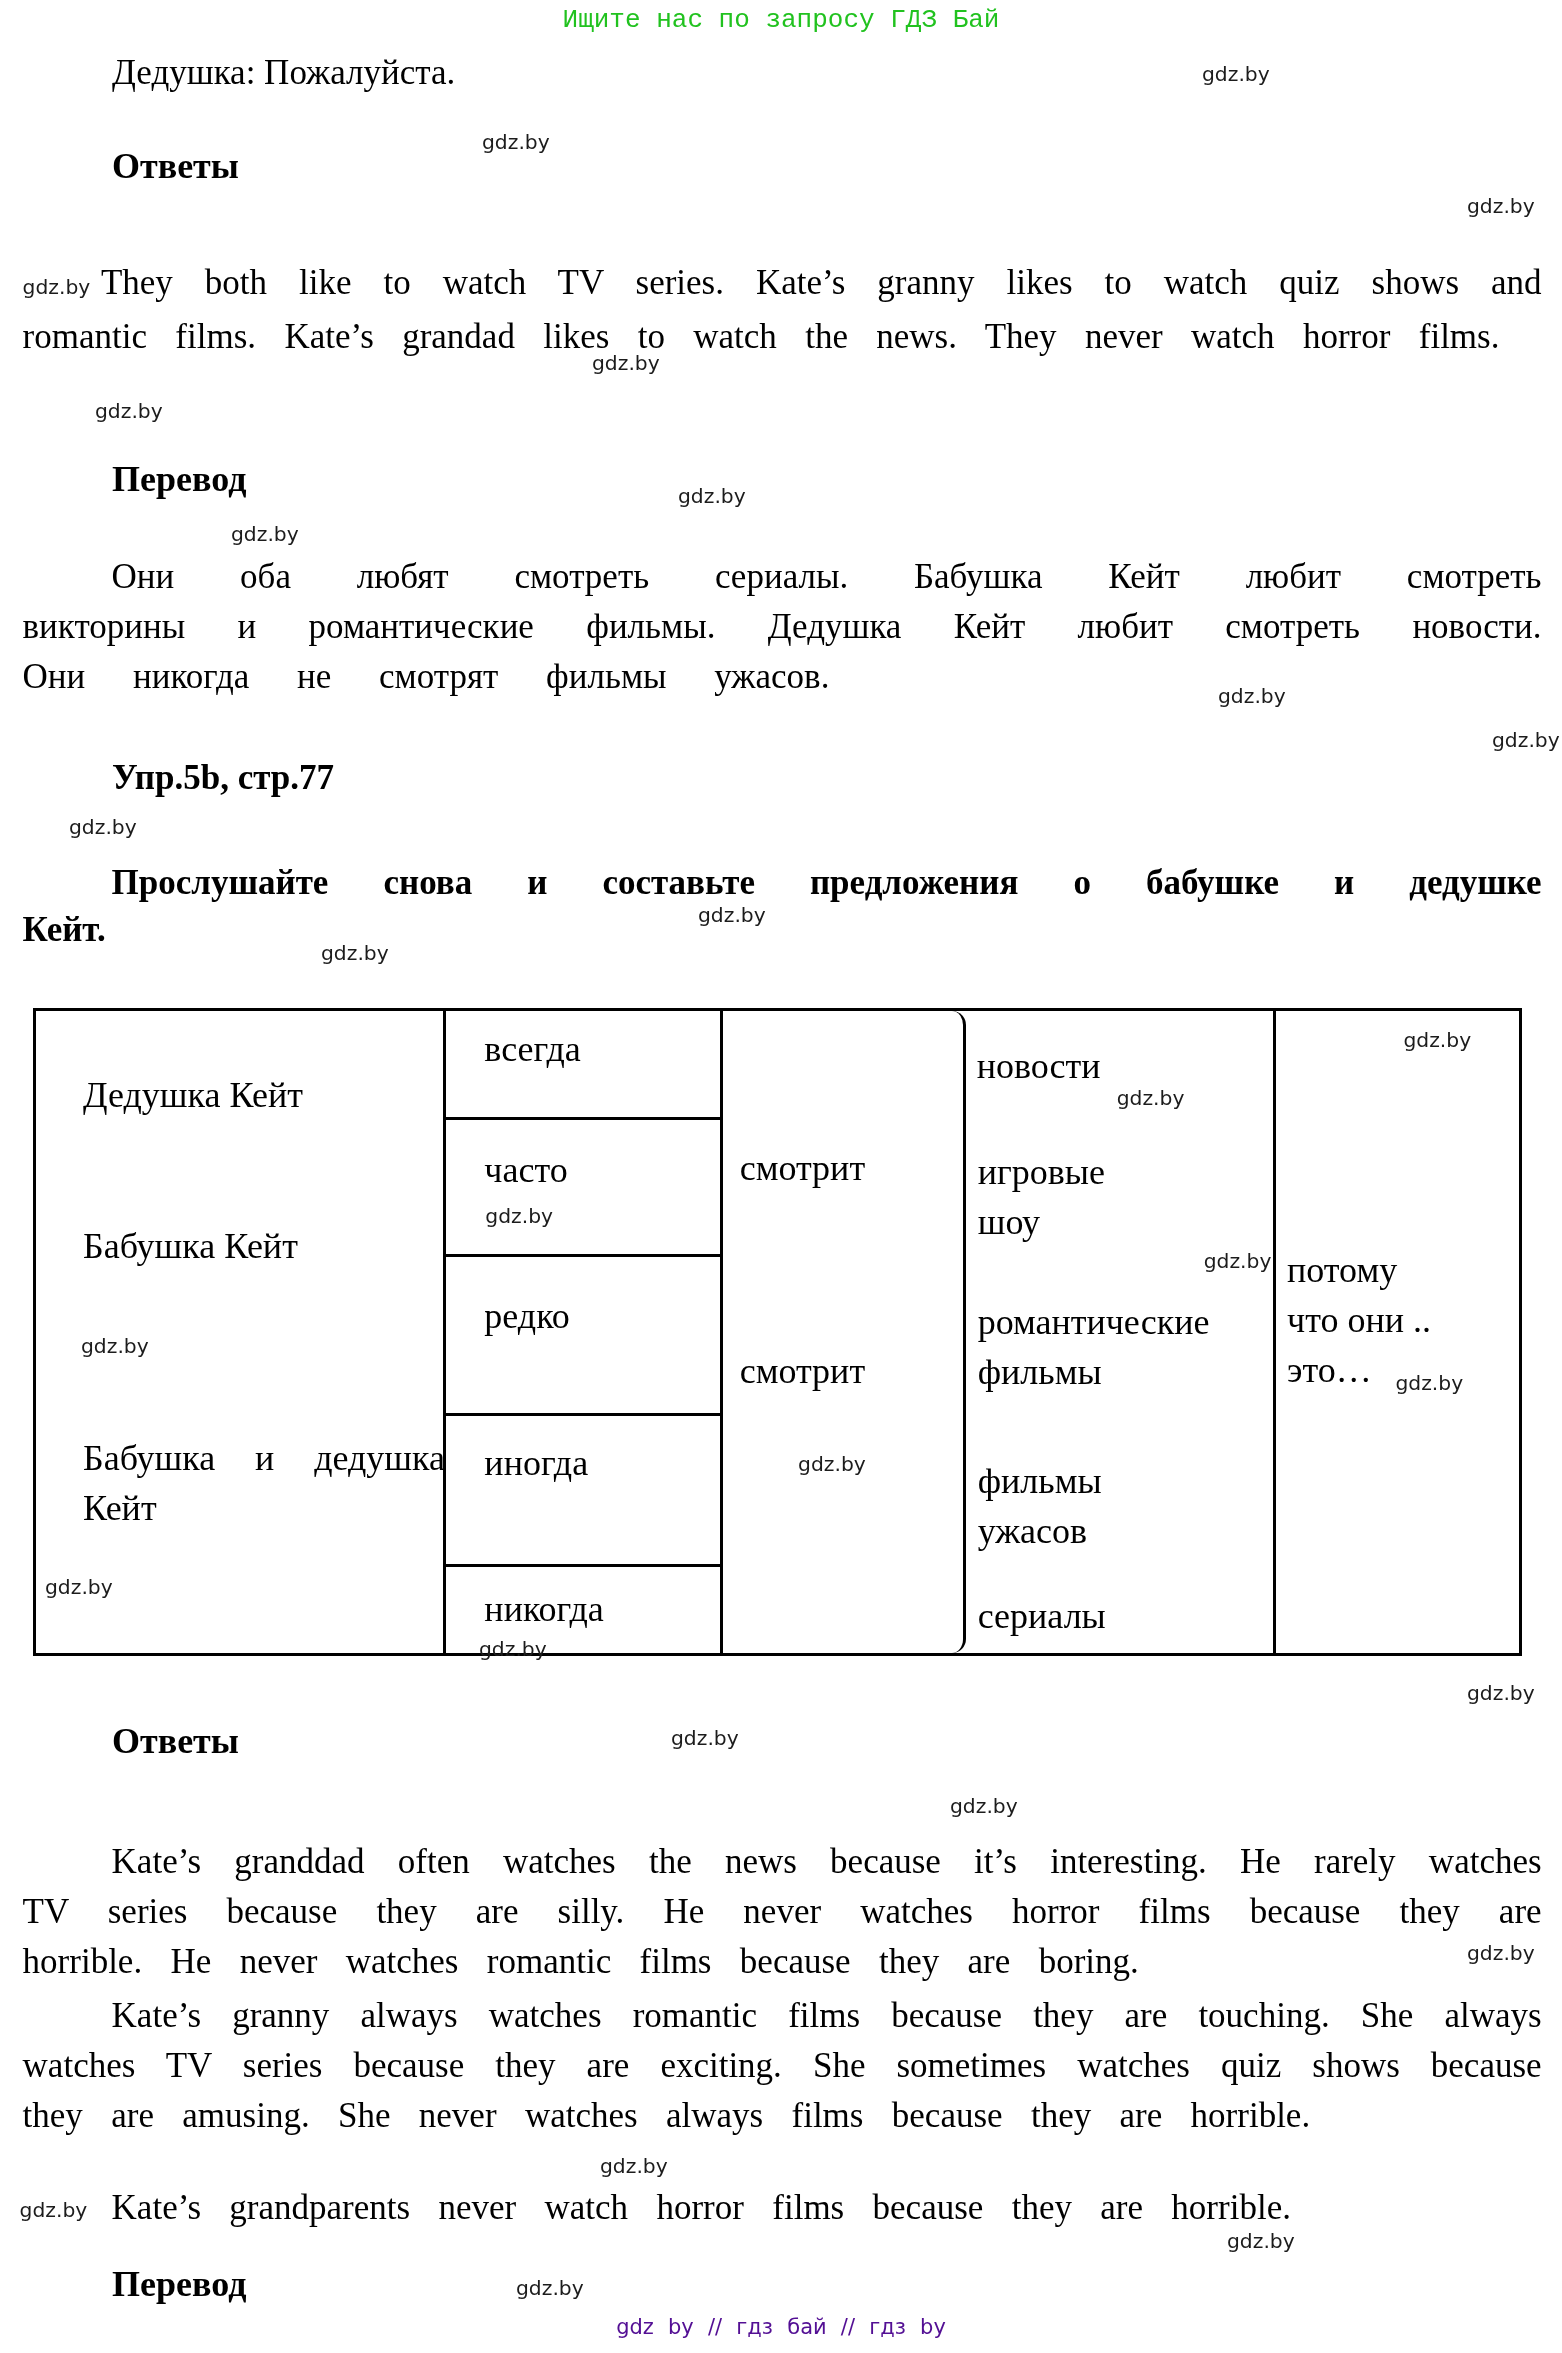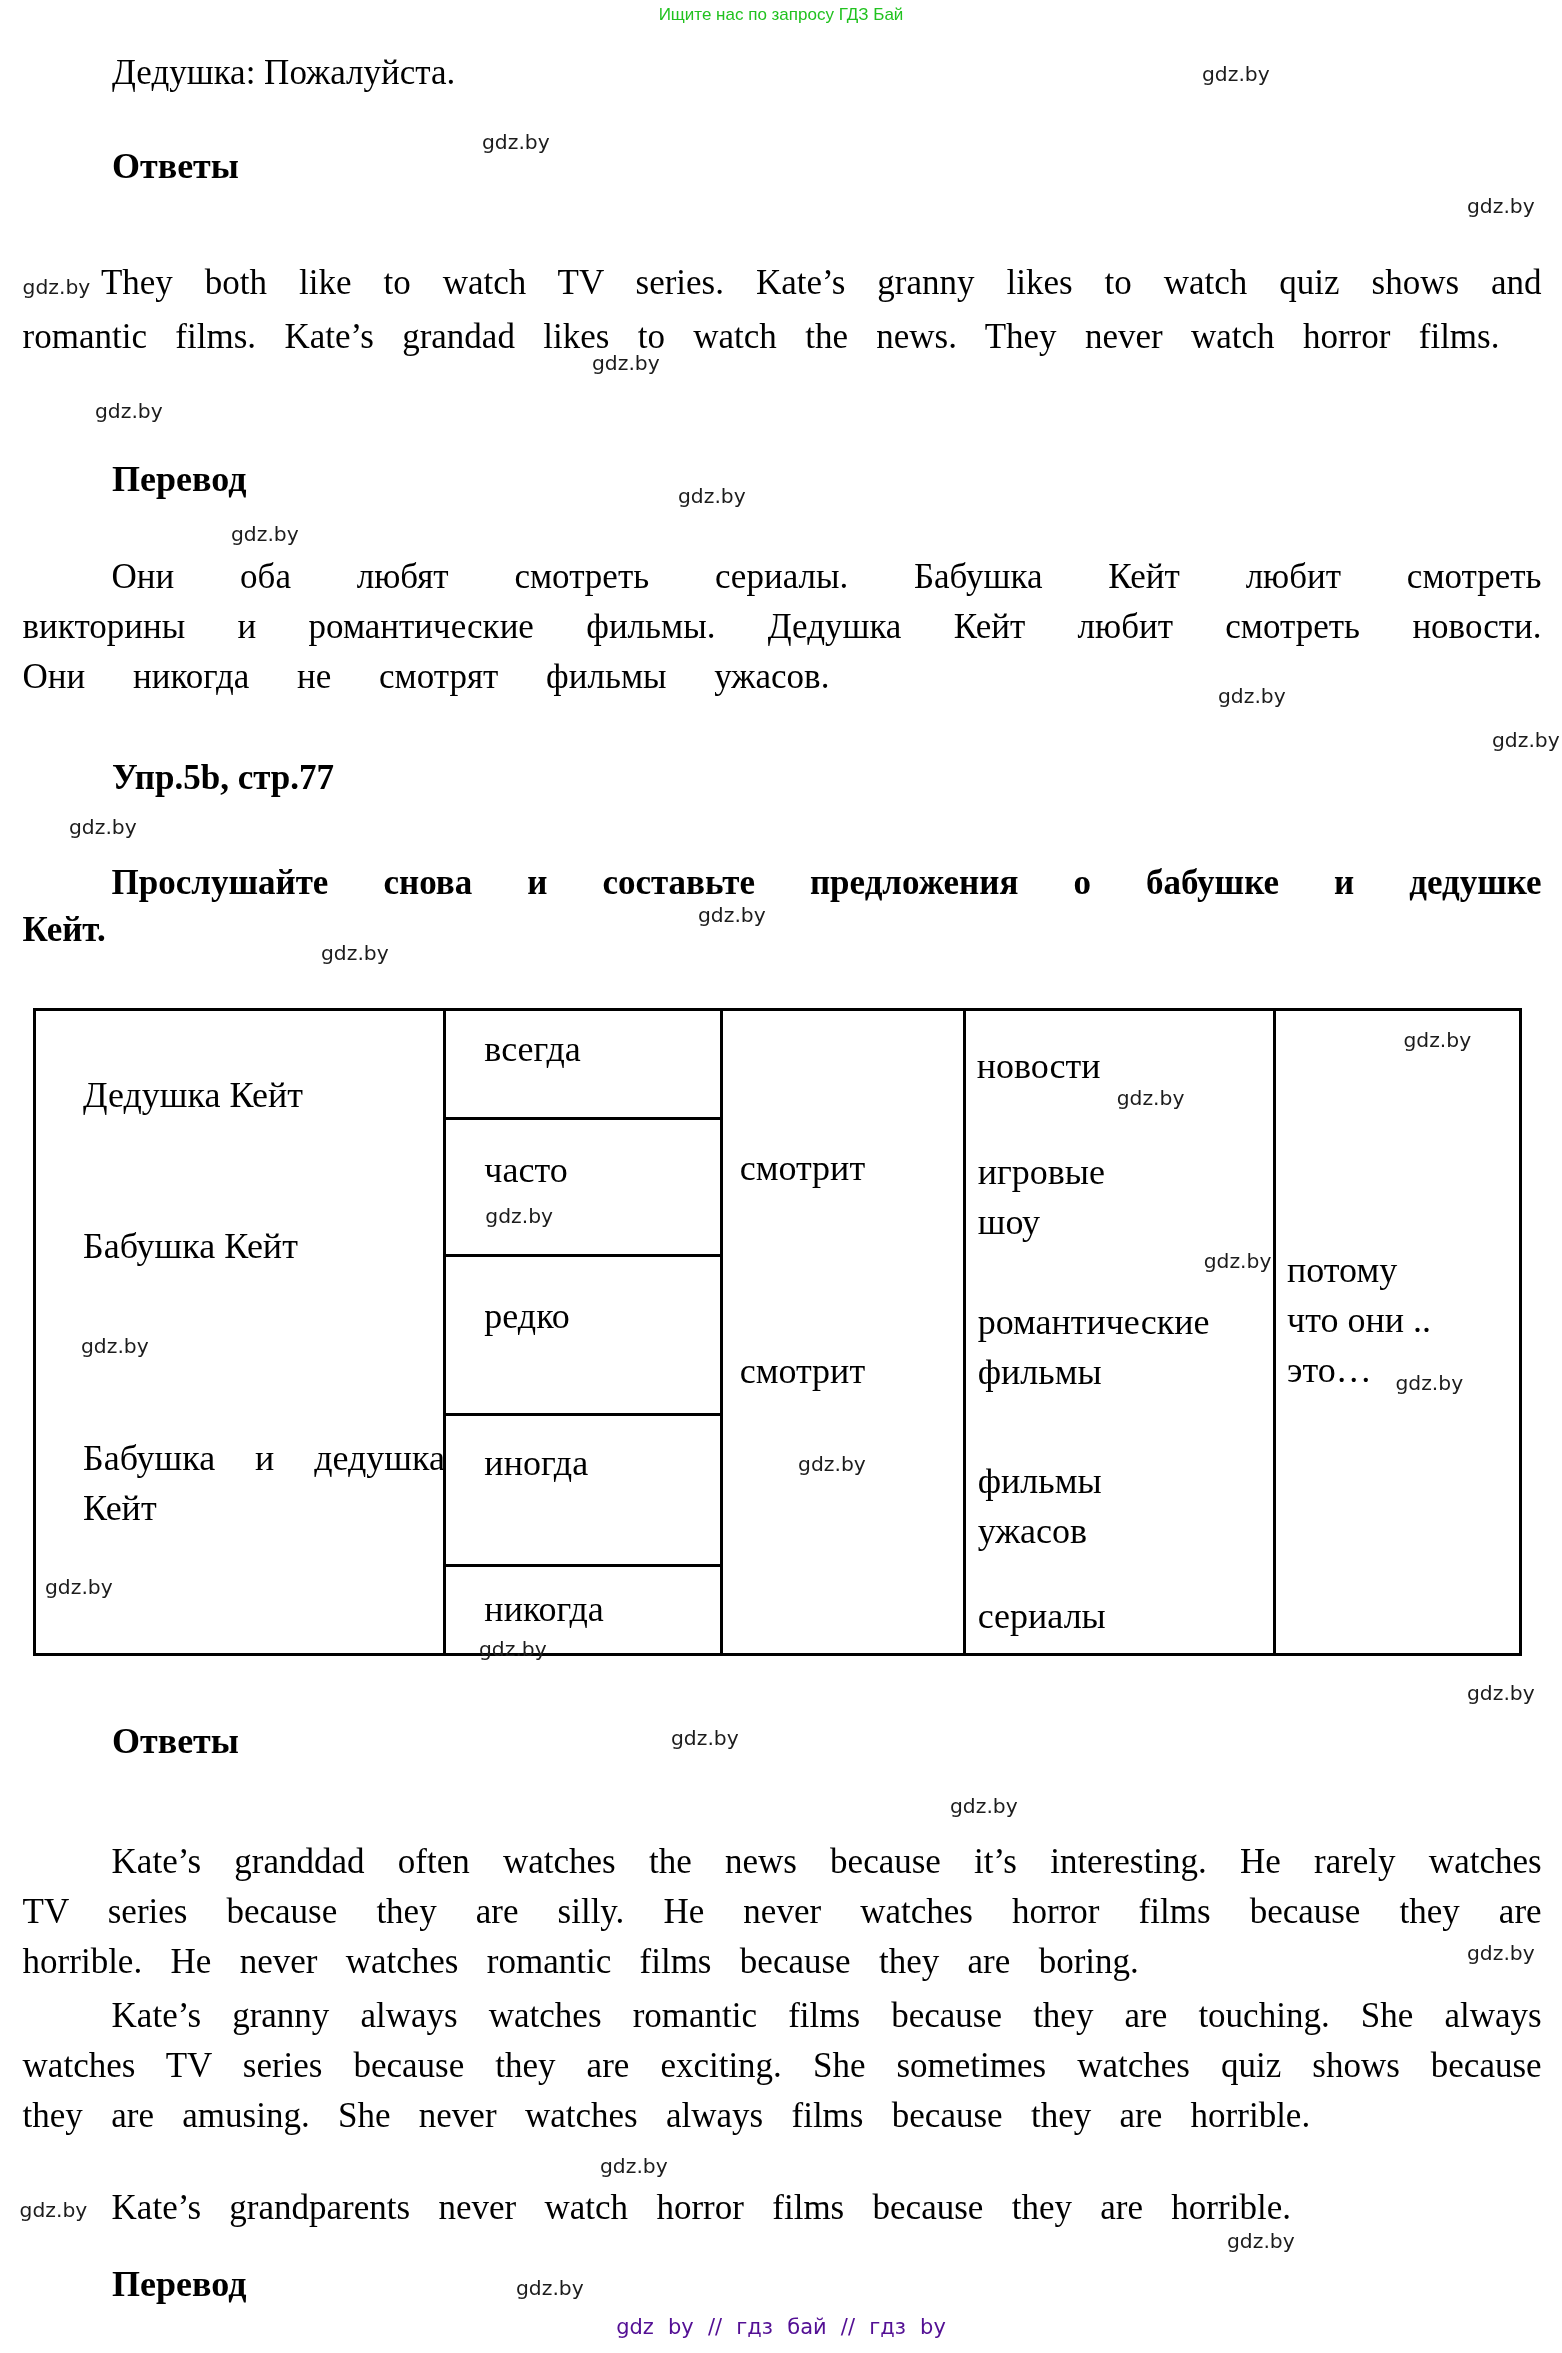--- a/index.html
+++ b/index.html
@@ -9,22 +9,22 @@
     height:2354px;
     background:#ffffff;
     font-family:"Liberation Serif", serif;
     color:#000000;
     overflow:hidden;
   }
   
   .banner{
     position:absolute; left:0; top:4.5px; width:100%;
     text-align:center;
-    font-family:Liberation Sans, sans-serif;
-    font-size:17px; color:var(--green,#21c21f);
+    font-family:Liberation Mono, monospace;
+    font-size:26px; color:var(--green,#21c21f);
   }
   .serif-line{position:absolute; font-size:35px; white-space:nowrap;}
   .heading{position:absolute; font-size:36px; font-weight:bold; white-space:nowrap;}
   .para{
     position:absolute; left:22.6px; width:1519px;
     font-size:35px; line-height:50px;
     text-align:justify;
   }
   .para.en{word-spacing:19.6px;}
   .para.ru{word-spacing:39px; text-indent:89px;}
@@ -54,21 +54,21 @@
   .habit-table{
     position:absolute; left:33px; top:1008px;
     width:1489px; height:648px;
     border:3.8px solid #000; box-sizing:border-box;
     display:flex; font-size:36px;
   }
   .hcol{position:relative; box-sizing:border-box; border-right:3.8px solid #000; height:100%;}
   .hcol:last-child{border-right:none;}
   .col-subjects{width:421px;padding-left:8px;}
   .col-frequency{width:284px;}
-  .col-verb{width:249px;}
+  .col-verb{width:249px;border-radius:14px;}
   .col-programs{width:319px;}
   .col-reason{width:249px;}
   .cell-abs{position:absolute; line-height:50px;}
   .prewrap{white-space:pre-line;}
   .subj3{width:362px; text-align:justify;}
   .freq-row{position:relative; box-sizing:border-box; border-bottom:3.8px solid #000; padding-left:38px;}
   .freq-row:last-child{border-bottom:none;}
   .fr1{height:109px; padding-top:16.6px;}
   .fr2{height:137px; padding-top:29px;}
   .fr3{height:151px; padding-top:26px;}

